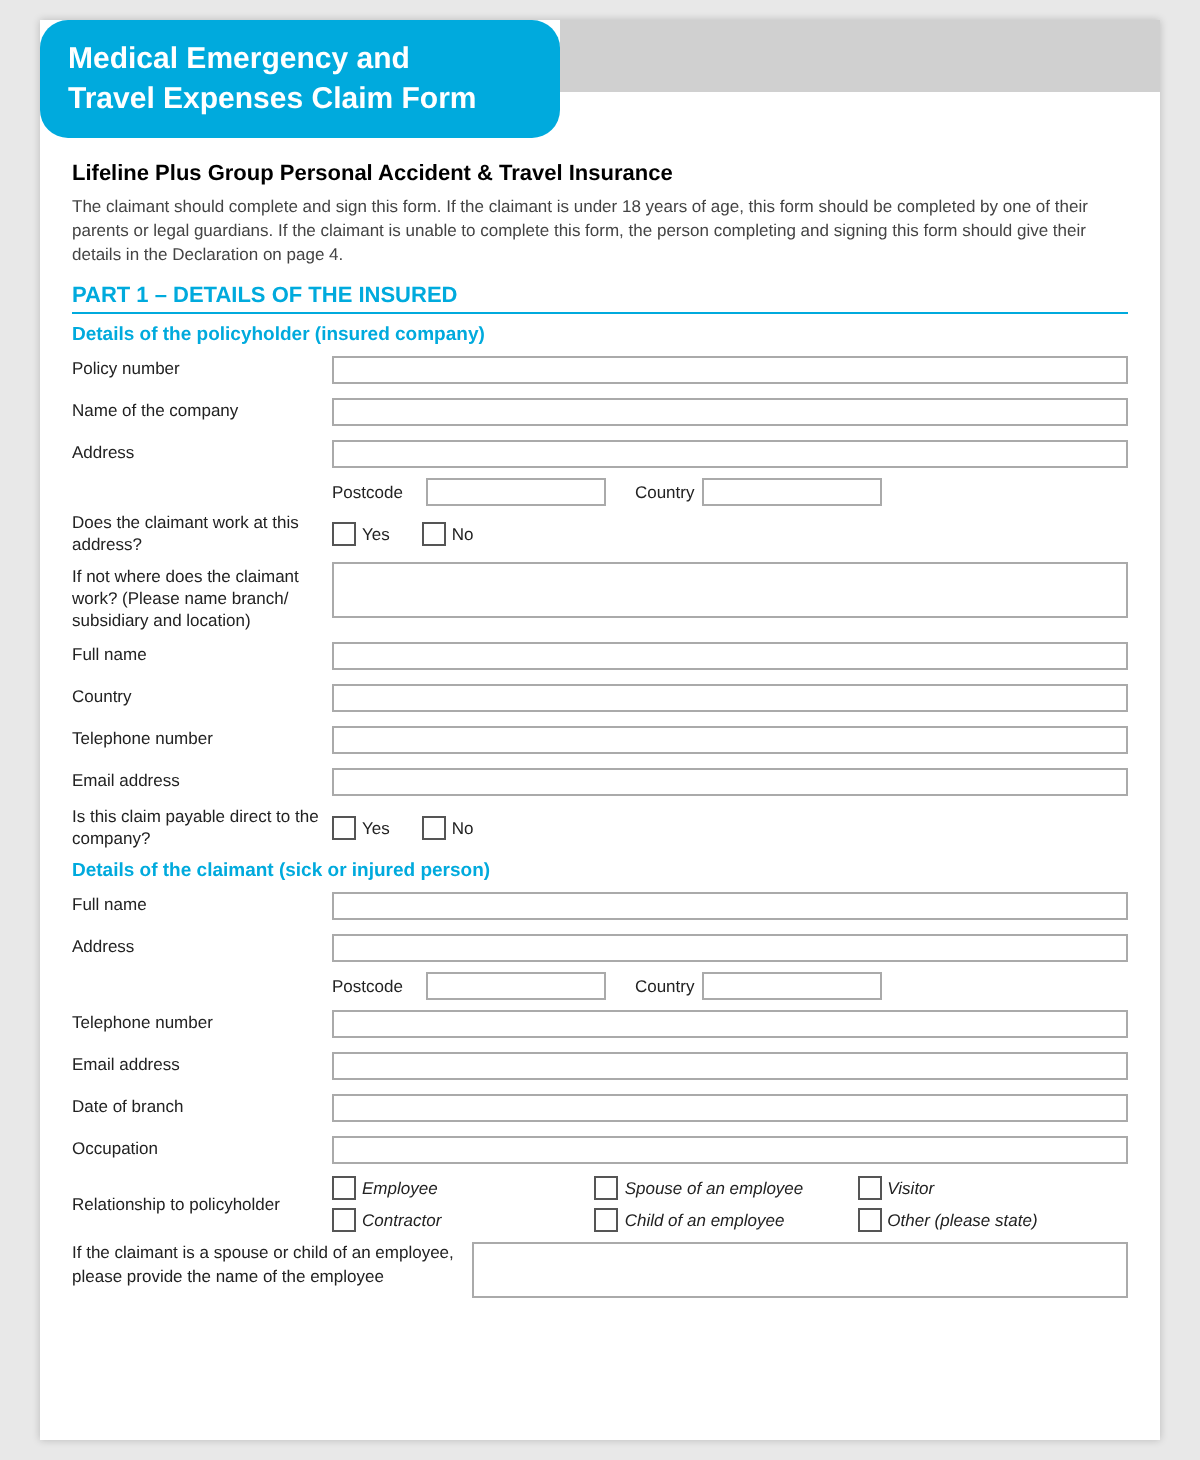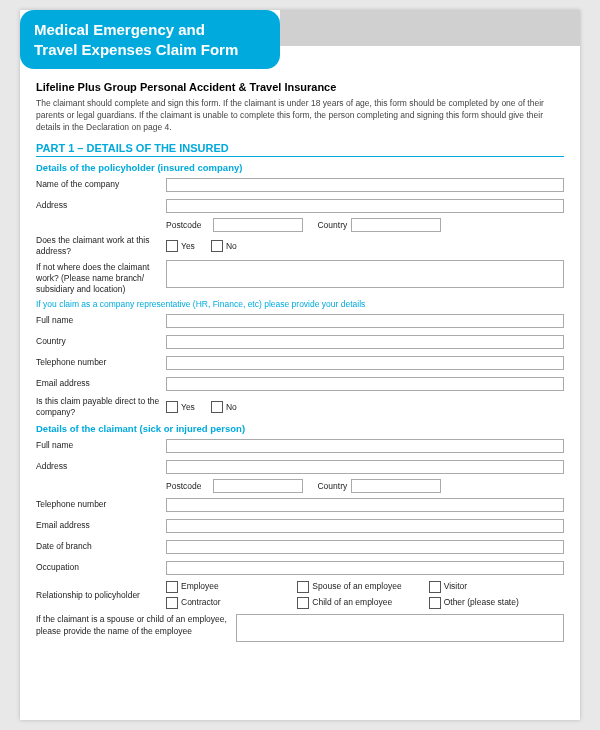--- a/index.html
+++ b/index.html
@@ -190,22 +190,23 @@
       flex: 1;
       gap: 2px 0;
     }
     .rel-row {
       display: flex;
       width: 100%;
       align-items: center;
     }
     .rel-item {
       display: flex;
-      align-items: flex-start;
+      align-items: center;
       width: 33%;
+      font-style: italic;
     }
     .if-spouse-row {
       display: flex;
       align-items: flex-start;
       margin-top: 4px;
     }
     .if-spouse-label {
       font-size: 8.5px;
       color: #222;
       width: 200px;
@@ -231,20 +232,24 @@
   <div class="content">
 
     <div class="insurer-title">Lifeline Plus Group Personal Accident &amp; Travel Insurance</div>
 
     <div class="intro-text">The claimant should complete and sign this form. If the claimant is under 18 years of age, this form should be completed by one of their parents or legal guardians. If the claimant is unable to complete this form, the person completing and signing this form should give their details in the Declaration on page 4.</div>
 
     <div class="section-title">PART 1 – DETAILS OF THE INSURED</div>
 
     <div class="subsection-title">Details of the policyholder (insured company)</div>
 
+    <div class="form-row">
+      <span class="form-label">Policy number</span>
+      <input class="form-input" type="text" style="">
+    </div>
 
     <div class="form-row">
       <span class="form-label">Name of the company</span>
       <input class="form-input" type="text" style="">
     </div>
 
     <div class="form-row">
       <span class="form-label">Address</span>
       <input class="form-input" type="text" style="">
     </div>
@@ -266,21 +271,20 @@
         <div class="checkbox-box"></div>
         <span class="checkbox-text">No</span>
       </div>
     </div>
 
     <div class="textarea-row">
       <span class="textarea-label">If not where does the claimant work? (Please name branch/ subsidiary and location)</span>
       <textarea class="form-textarea" style=""></textarea>
     </div>
 
-    <div class="company-rep-note">If you claim as a company representative (HR, Finance, etc) please provide your details</div>
 
     <div class="form-row">
       <span class="form-label">Full name</span>
       <input class="form-input" type="text" style="">
     </div>
 
     <div class="form-row">
       <span class="form-label">Country</span>
       <input class="form-input" type="text" style="">
     </div>

